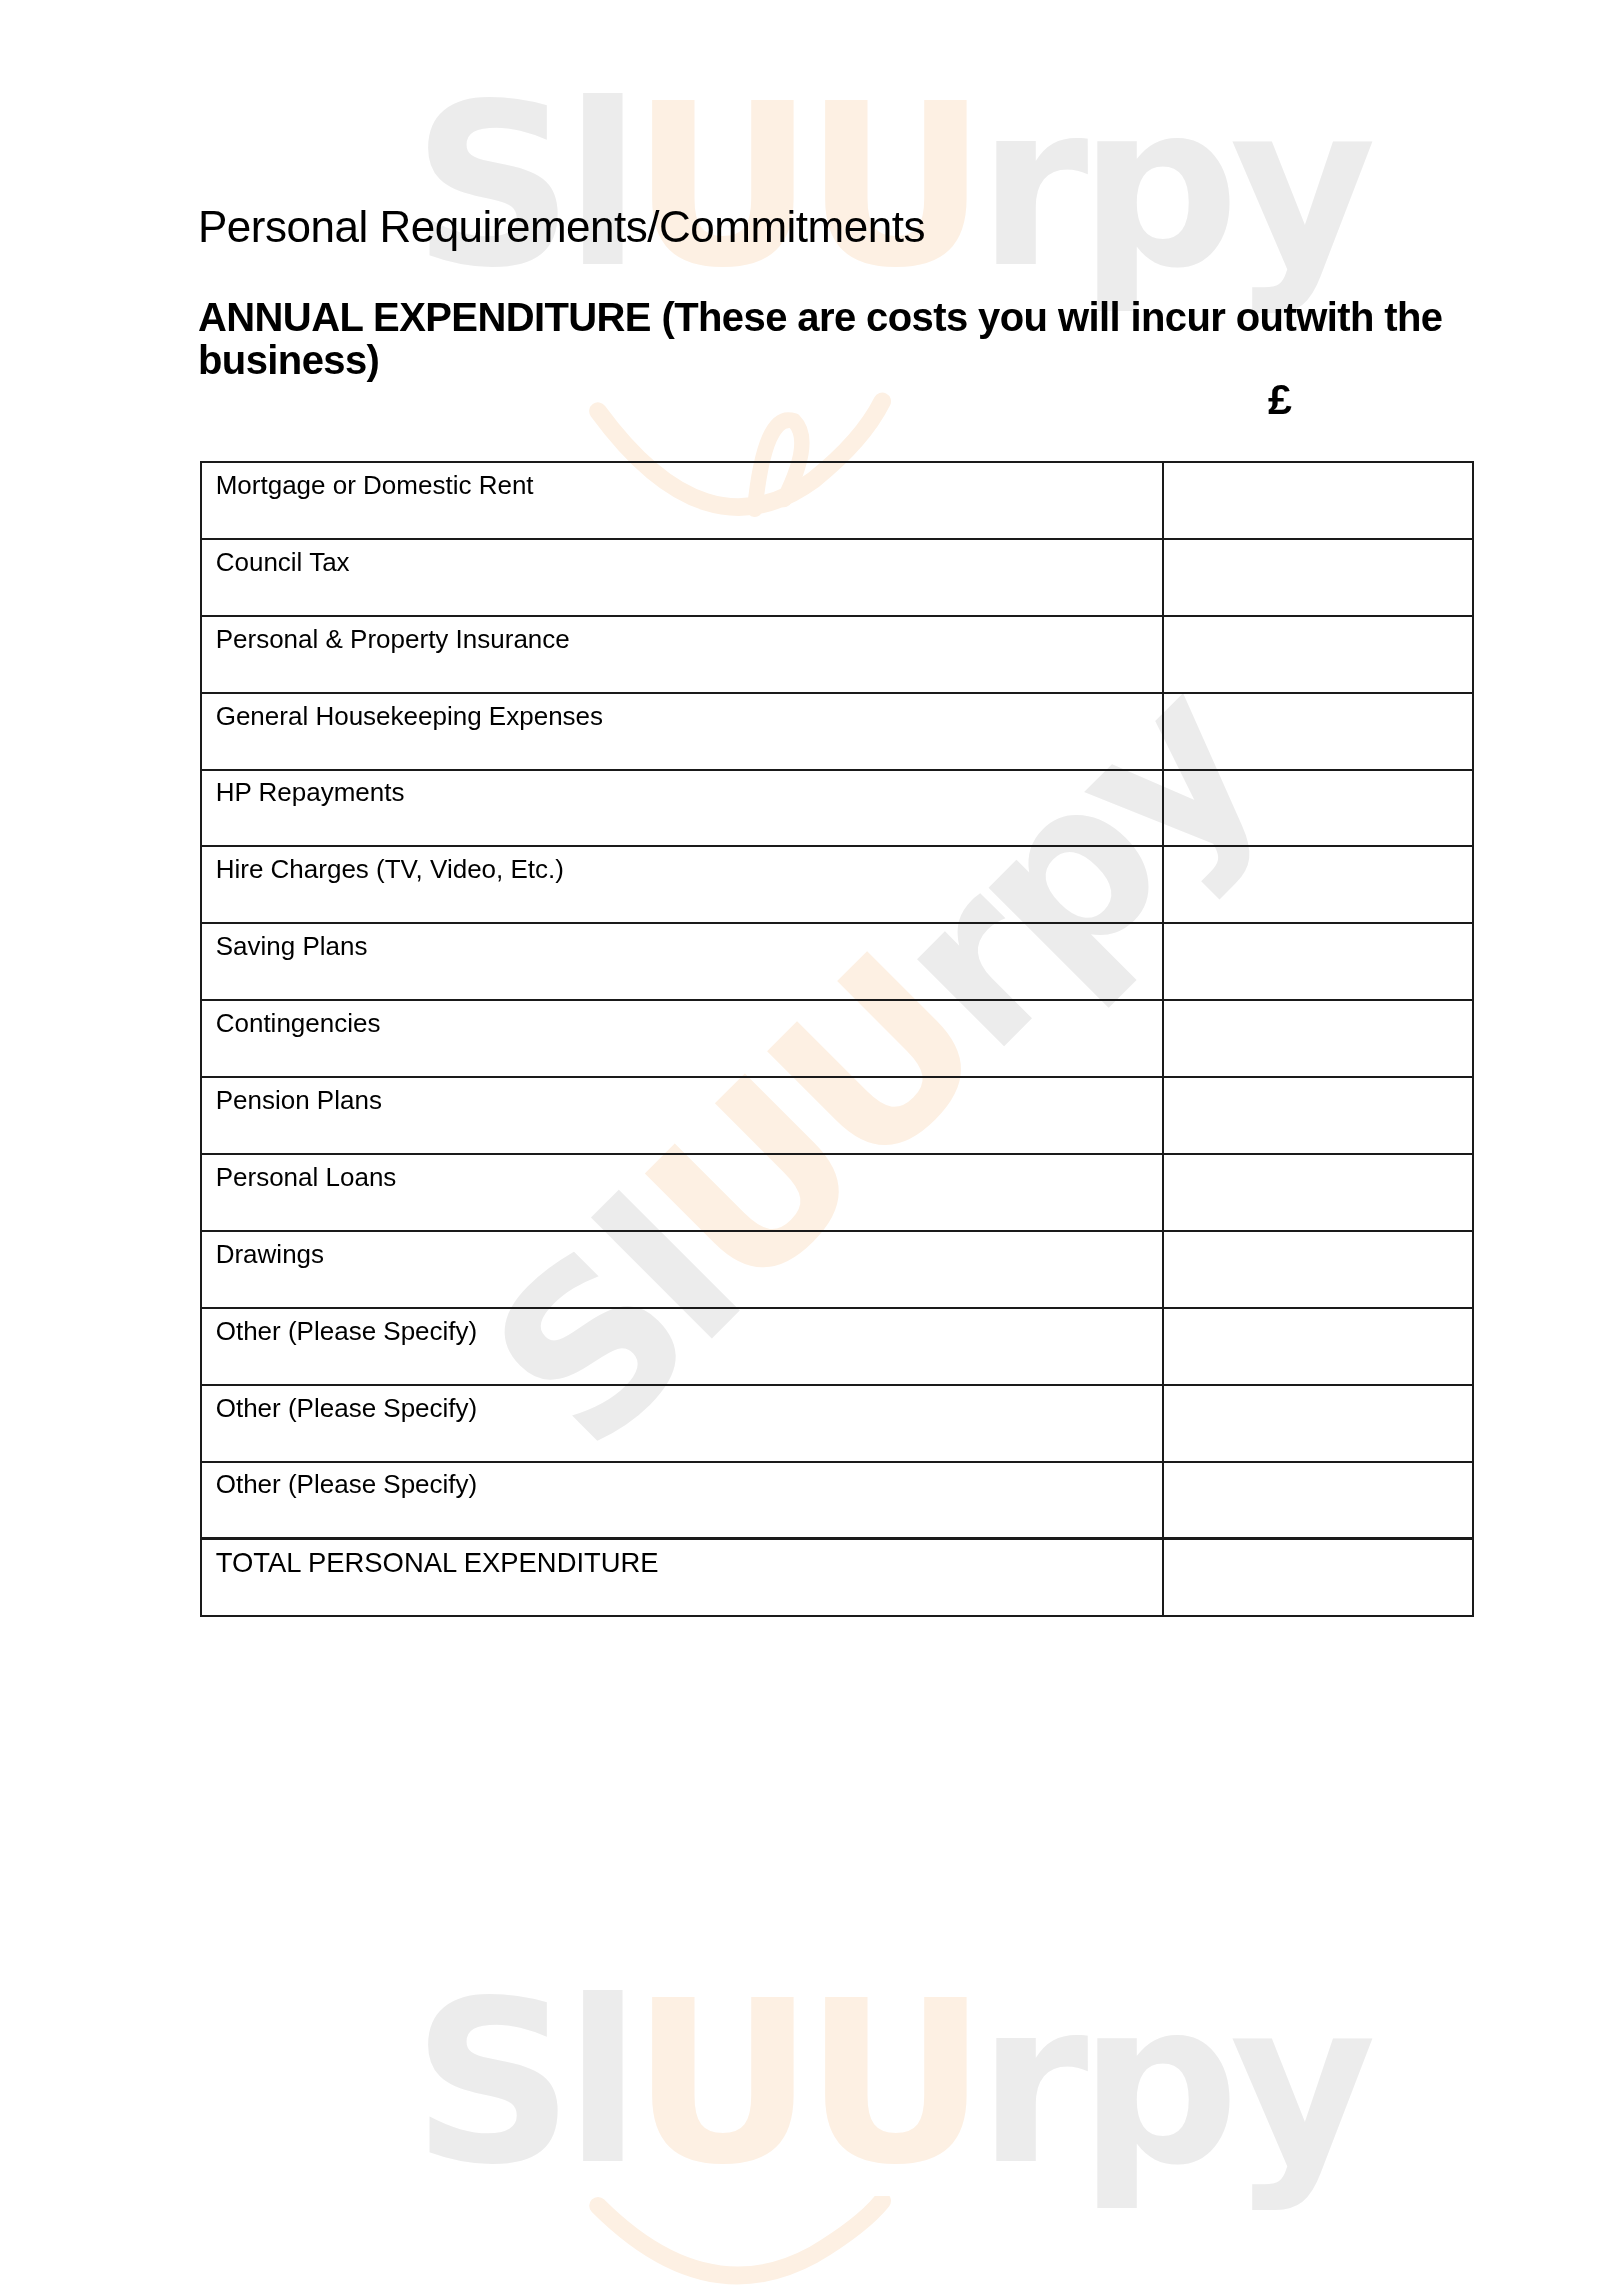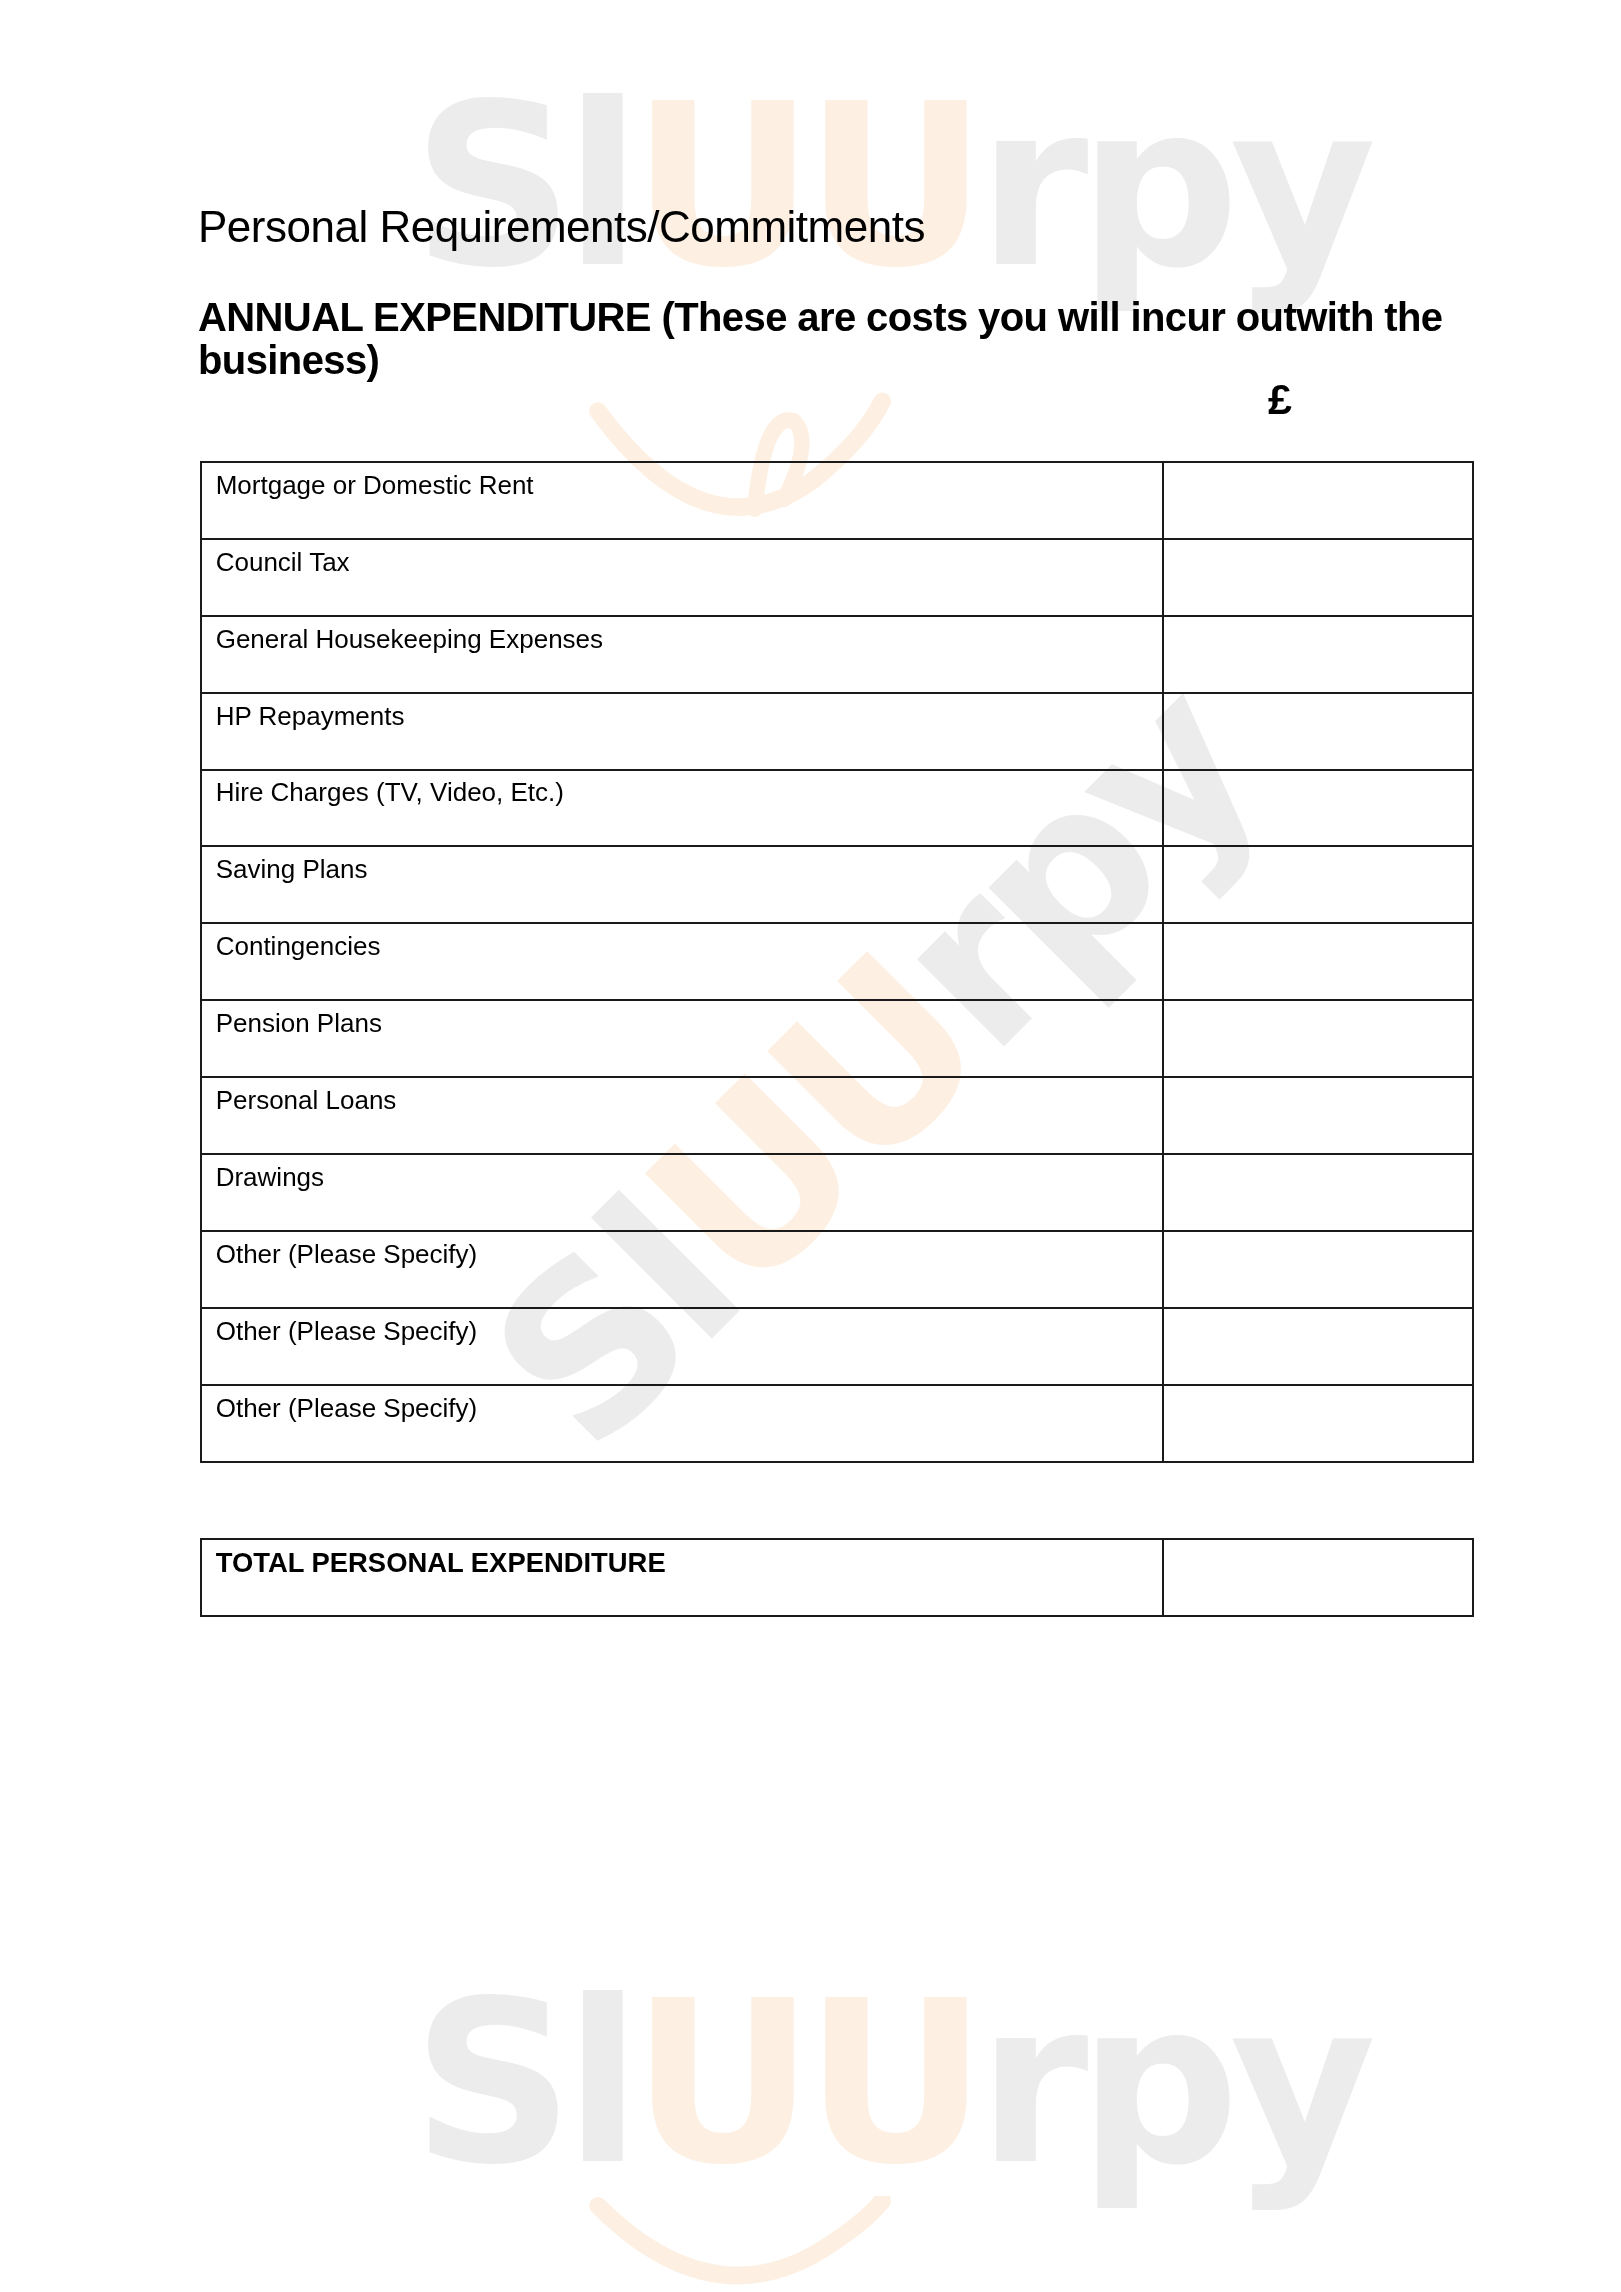--- a/index.html
+++ b/index.html
@@ -32,21 +32,21 @@
       width: 1270px; table-layout: fixed;
     }
     table.grid td {
       border: 2px solid #1a1a1a; height: 71px; vertical-align: top;
       padding: 3.9px 13.7px 0 13.7px; font-size: 26px; line-height: 37px;
     }
     table.grid td.label { width: 933px; }
     table.grid td.amount { width: 280px; }
     #main-table { top: 461px; }
     #total-table { top: 1538px; }
-    #total-table td.label { font-weight: bold; font-size: 27.4px; margin-left: 27px; }
+    #total-table td.label { font-weight: normal; font-size: 27.4px; margin-left: 27px; }
   </style>
 </head>
 <body>
 
 <div class="wm" style="left:412px; top:39px; font-size:225px; line-height:294px; letter-spacing:-9.8px;">
   <span class="g">Sl</span><span class="o">UU</span><span class="g">rpy</span>
 </div>
 <svg class="wm-swoosh" style="left:588px; top:372px;" width="314" height="196" viewBox="0 0 320 200">
   <path d="M10 40 Q120 190 230 110 Q280 70 300 30" fill="none" stroke="#fdf0e3" stroke-width="18" stroke-linecap="round"></path>
   <path d="M170 140 Q180 40 210 50 Q230 70 200 130" fill="none" stroke="#fdf0e3" stroke-width="16" stroke-linecap="round"></path>
@@ -68,20 +68,24 @@
 <div class="currency">£</div>
 
 <table class="grid" id="main-table">
   <tbody>
     <tr>
         <td class="label">Mortgage or Domestic Rent</td>
         <td class="amount"></td>
       </tr>
     <tr>
         <td class="label">Council Tax</td>
+        <td class="amount"></td>
+      </tr>
+    <tr>
+        <td class="label">Personal &amp; Property Insurance</td>
         <td class="amount"></td>
       </tr>
     <tr>
         <td class="label">General Housekeeping Expenses</td>
         <td class="amount"></td>
       </tr>
     <tr>
         <td class="label">HP Repayments</td>
         <td class="amount"></td>
       </tr>

